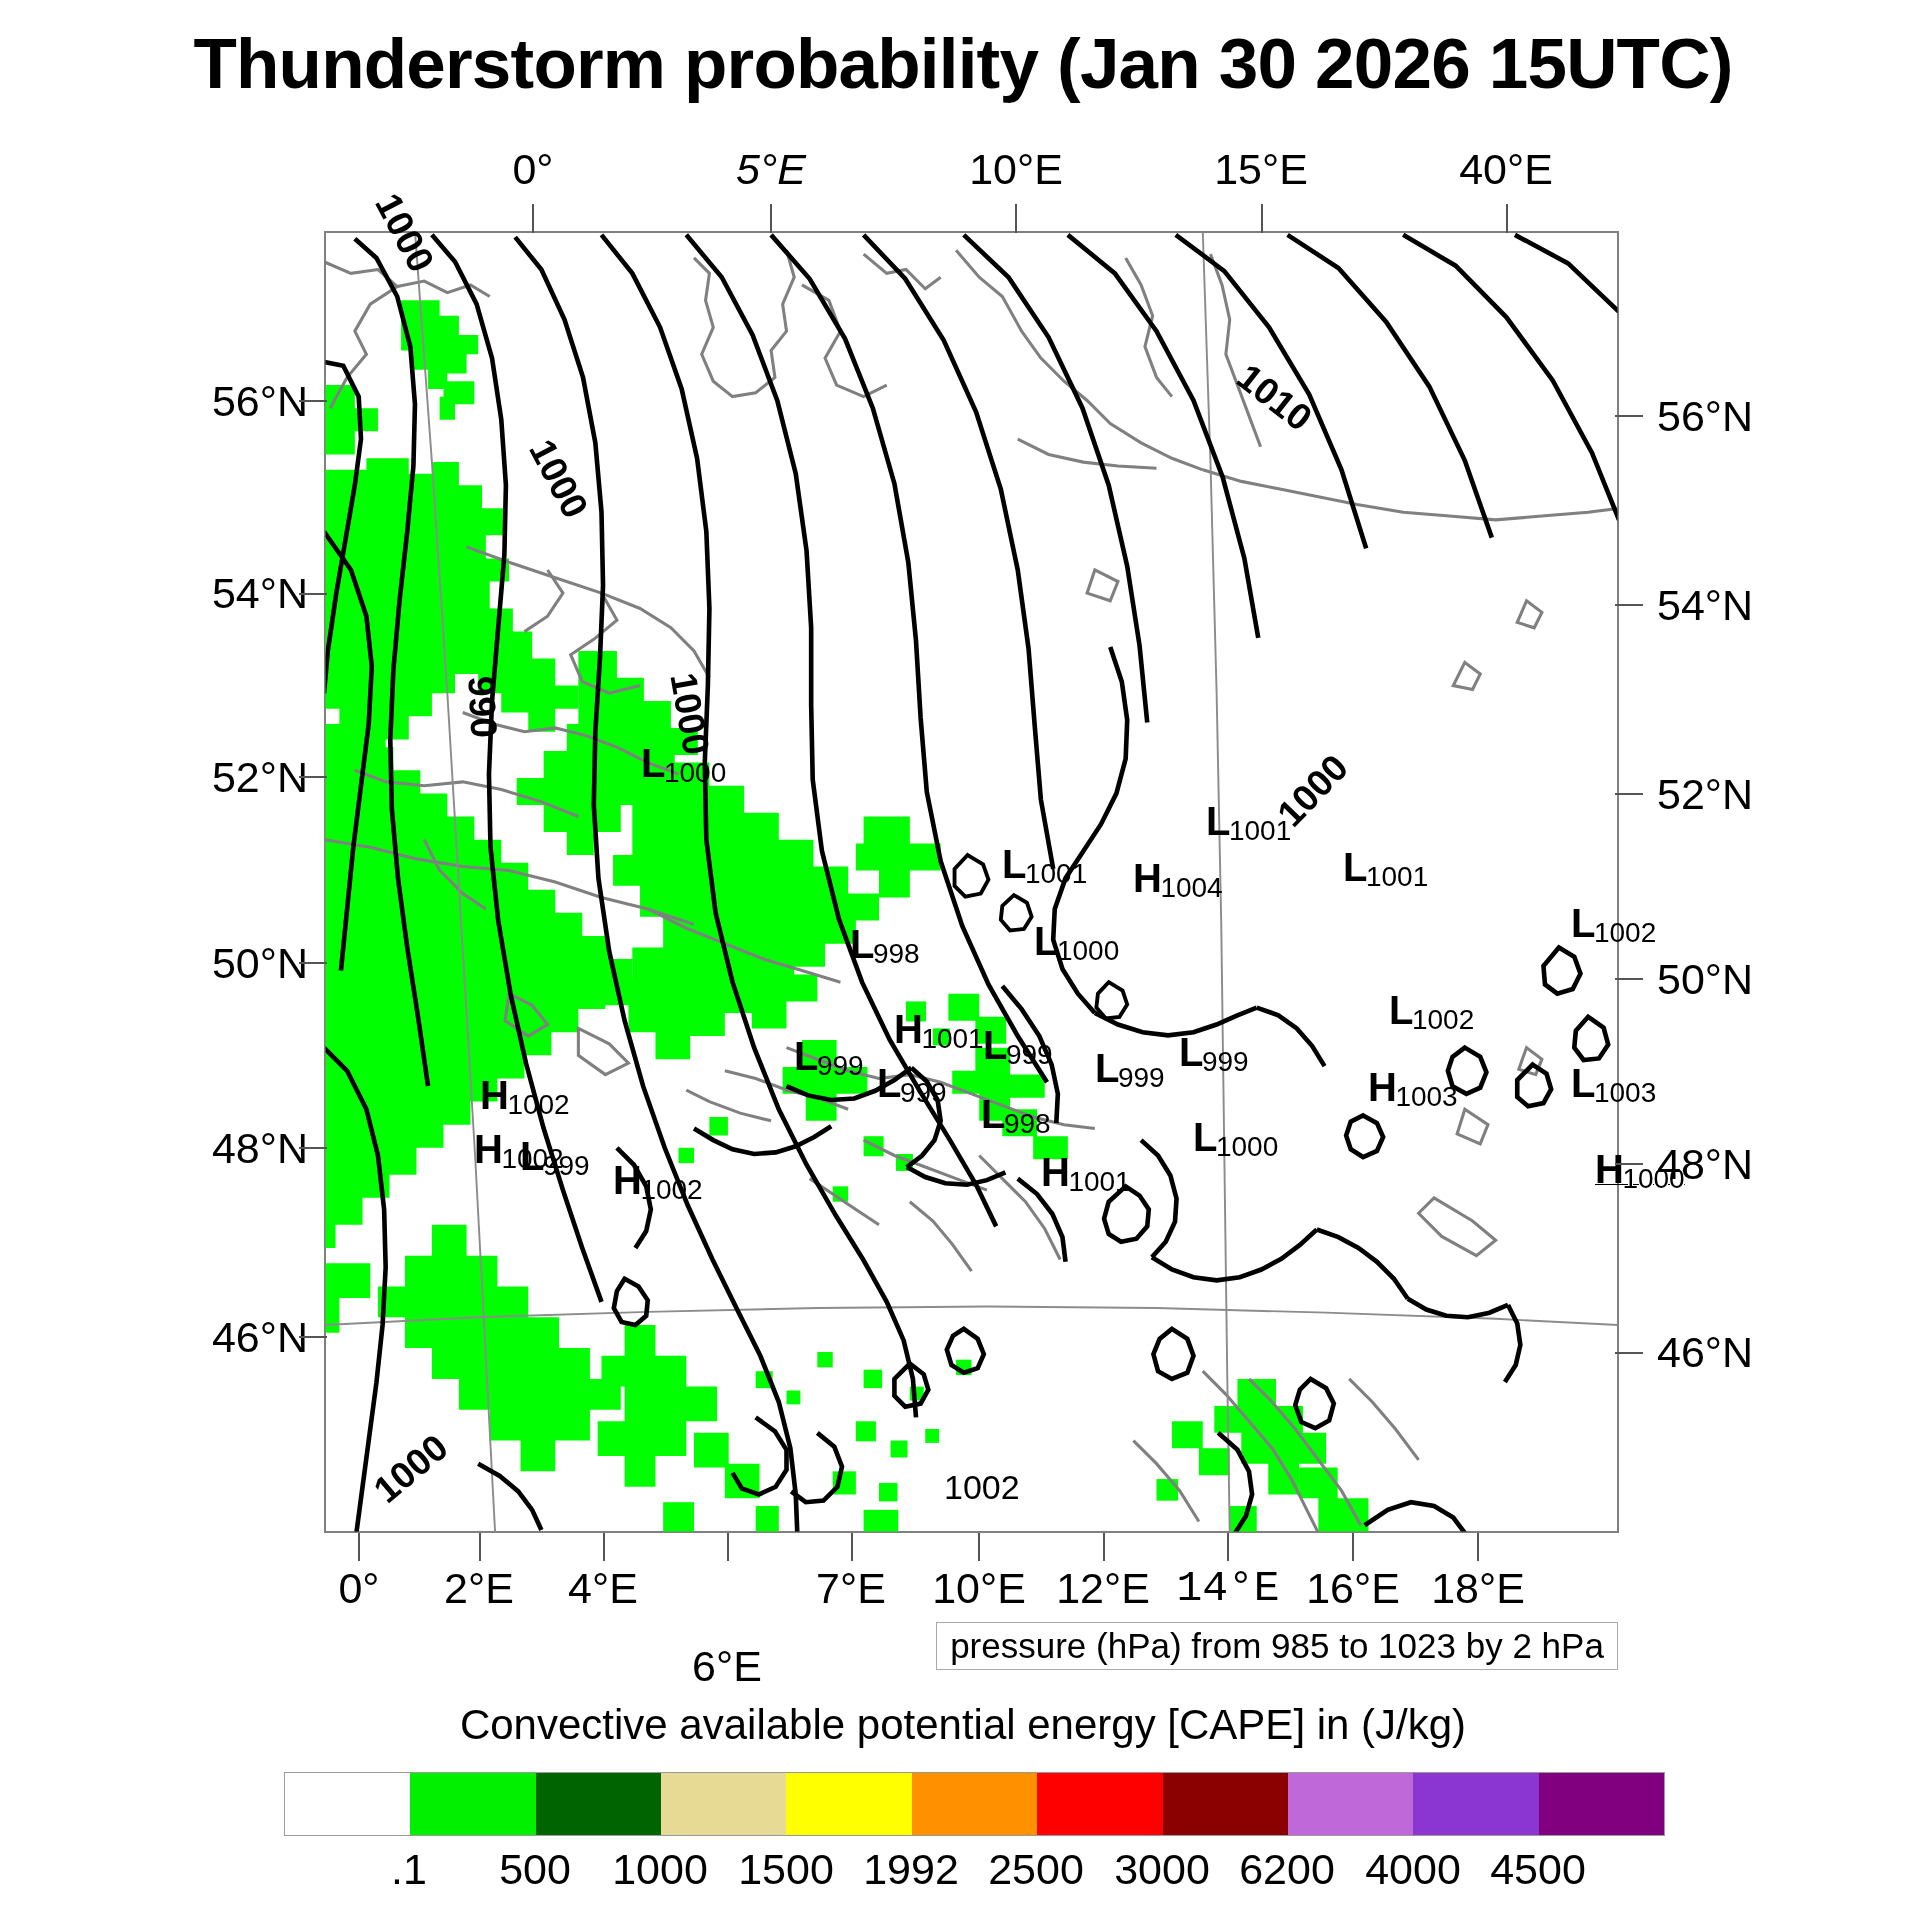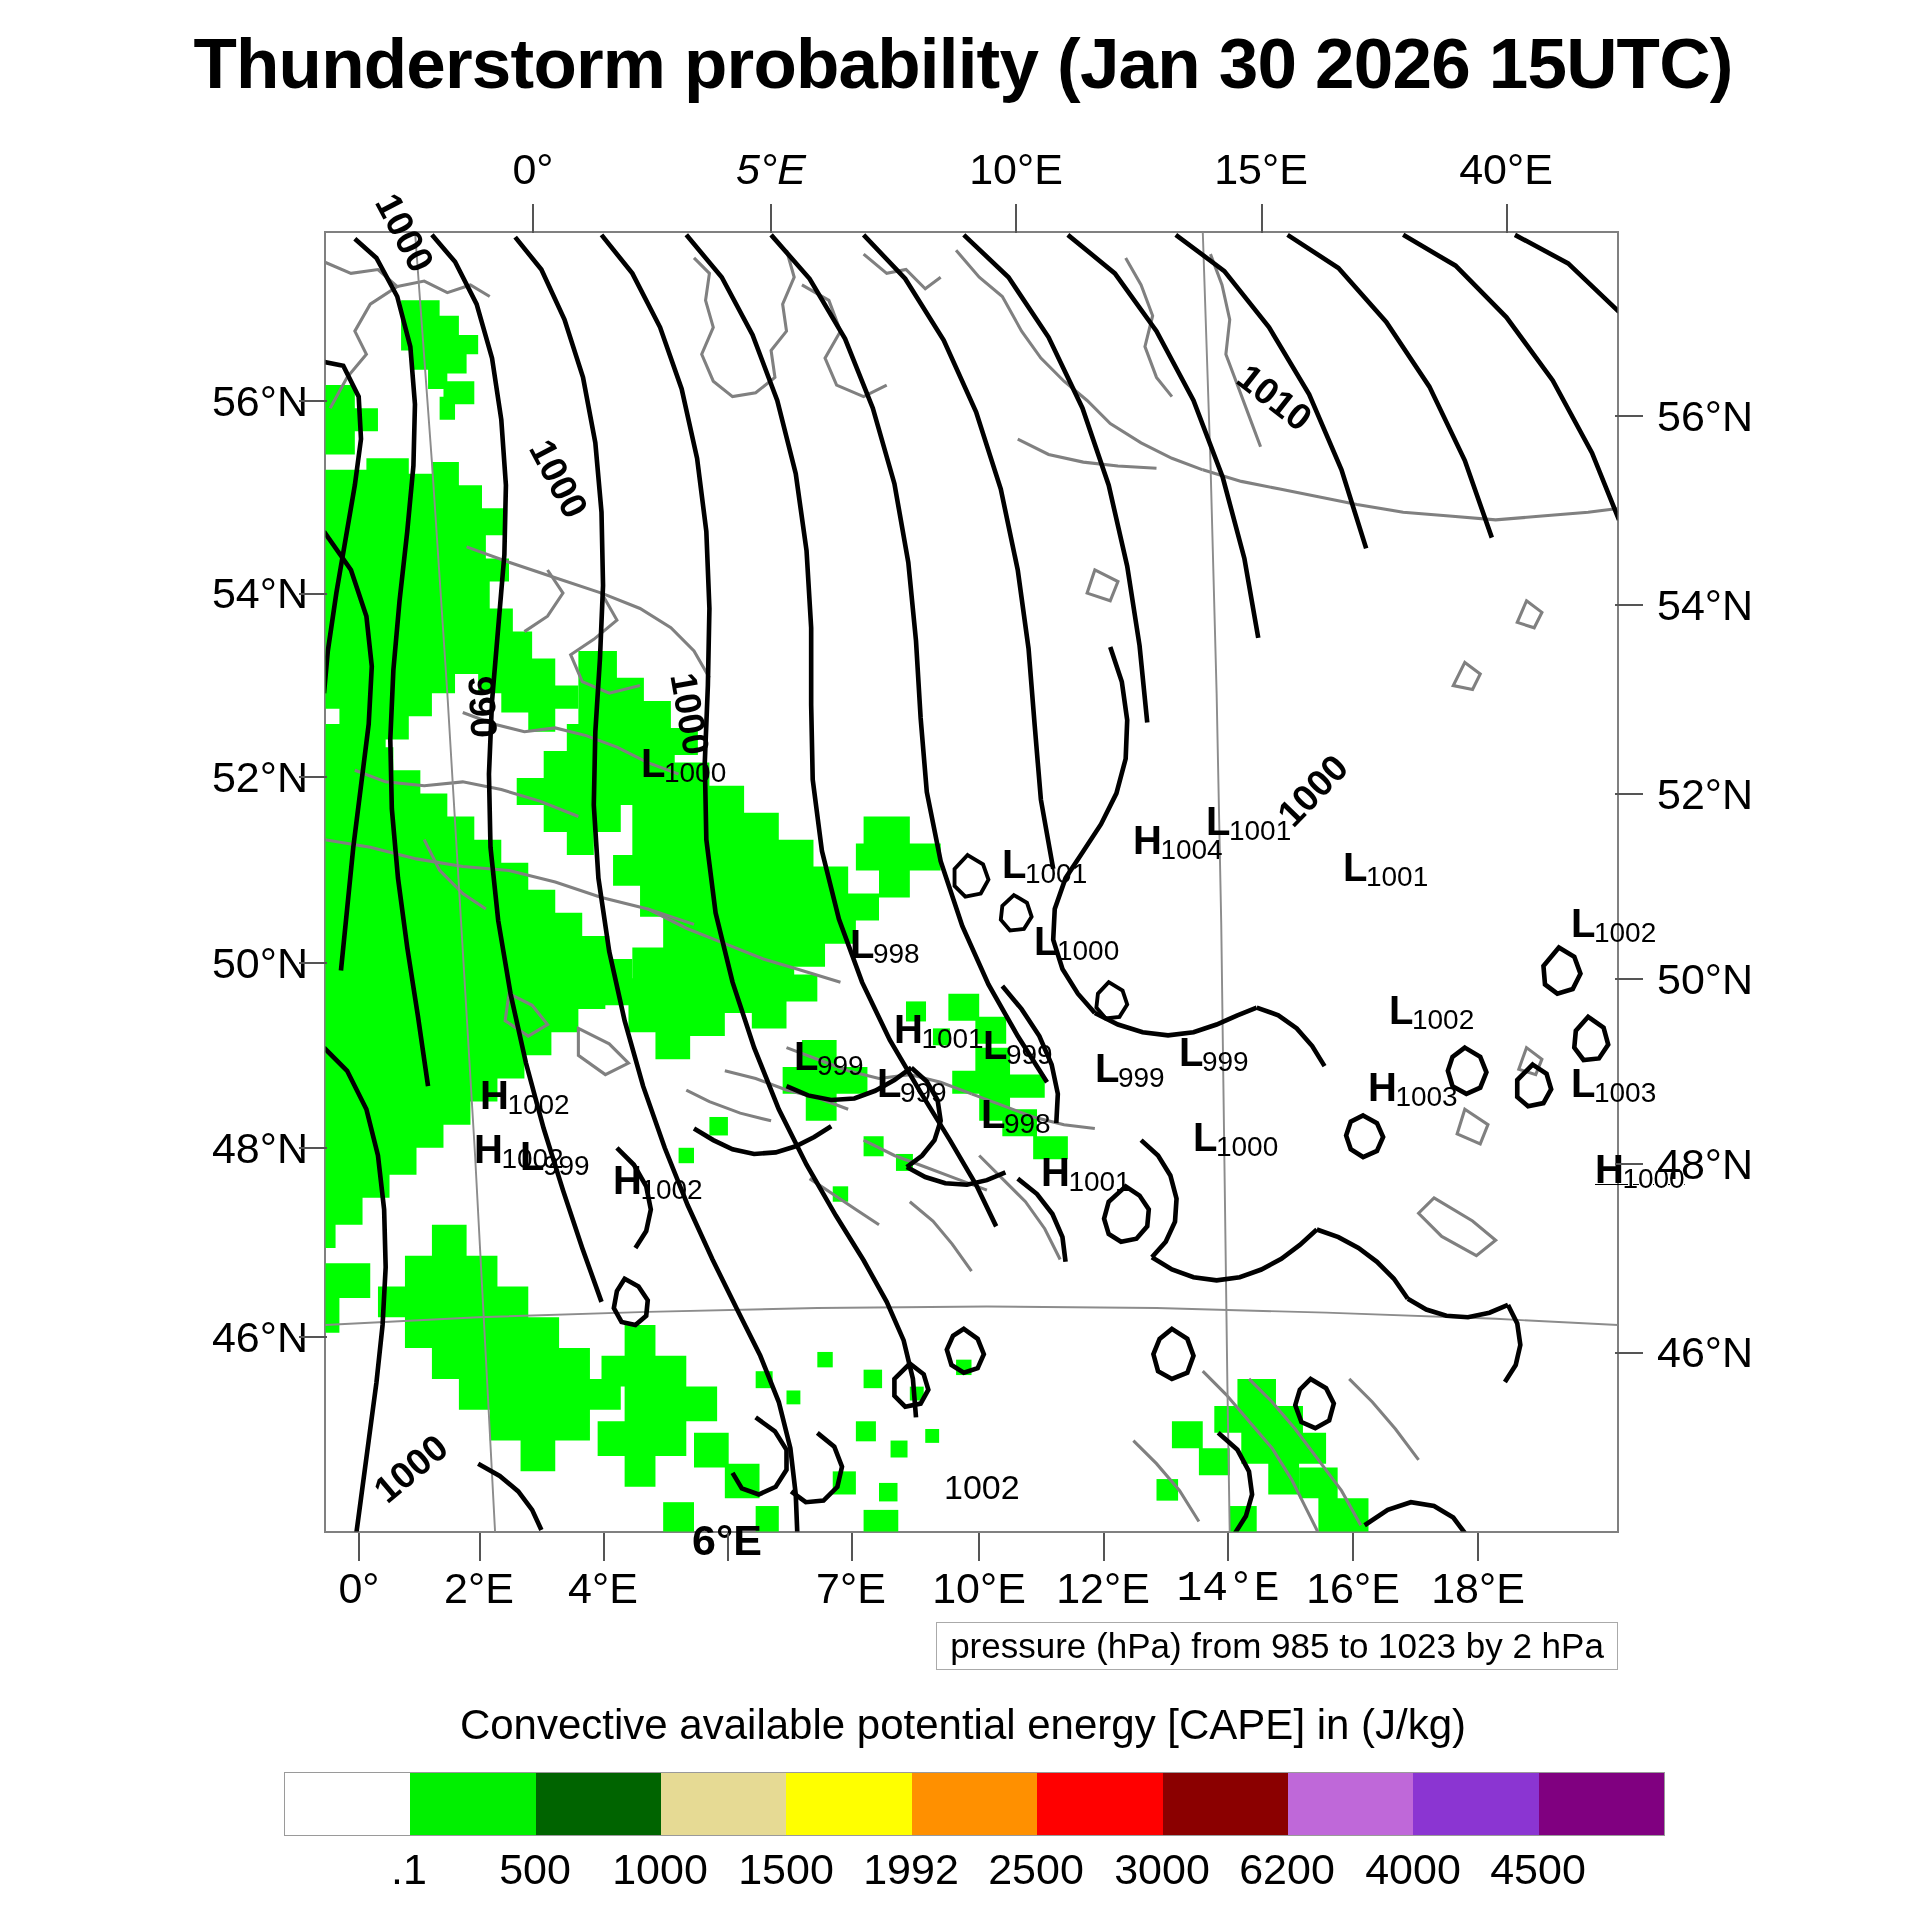--- a/index.html
+++ b/index.html
@@ -255,21 +255,21 @@
 
   <div class="hl" style="left:317px;top:512px;">
     <span class="big">L</span><span class="sub">1000</span>
   </div>
   <div class="hl" style="left:882px;top:570px;">
     <span class="big">L</span><span class="sub">1001</span>
   </div>
   <div class="hl" style="left:678px;top:613px;">
     <span class="big">L</span><span class="sub">1001</span>
   </div>
-  <div class="hl" style="left:809px;top:589px;">
+  <div class="hl" style="left:809px;top:627px;">
     <span class="big">H</span><span class="sub">1004</span>
   </div>
   <div class="hl" style="left:1019px;top:616px;">
     <span class="big">L</span><span class="sub">1001</span>
   </div>
   <div class="hl" style="left:710px;top:690px;">
     <span class="big">L</span><span class="sub">1000</span>
   </div>
   <div class="hl" style="left:1247px;top:672px;">
     <span class="big">L</span><span class="sub">1002</span>
@@ -340,21 +340,21 @@
   <div class="tick-mark" style="left:770px;top:204px;width:2.3px;height:29px;"></div>
   <div class="tick-mark" style="left:1015px;top:204px;width:2.3px;height:29px;"></div>
   <div class="tick-mark" style="left:1261px;top:204px;width:2.3px;height:29px;"></div>
   <div class="tick-mark" style="left:1506px;top:204px;width:2.3px;height:29px;"></div>
 </div>
 
 <div>
   <div class="tick-lab tick-bot" style="left:359px;top:1564px;">0°</div>
   <div class="tick-lab tick-bot" style="left:479px;top:1564px;">2°E</div>
   <div class="tick-lab tick-bot" style="left:603px;top:1564px;">4°E</div>
-  <div class="tick-lab tick-bot" style="left:727px;top:1516px;font-weight:bold;">6°E</div>
+  <div class="tick-lab tick-bot" style="left:727px;top:1642px;">6°E</div>
   <div class="tick-lab tick-bot" style="left:851px;top:1564px;">7°E</div>
   <div class="tick-lab tick-bot" style="left:979px;top:1564px;">10°E</div>
   <div class="tick-lab tick-bot" style="left:1103px;top:1564px;">12°E</div>
   <div class="tick-lab tick-bot" style="left:1228px;top:1564px;font-family:Liberation Mono, monospace;">14°E</div>
   <div class="tick-lab tick-bot" style="left:1353px;top:1564px;">16°E</div>
   <div class="tick-lab tick-bot" style="left:1478px;top:1564px;">18°E</div>
   <div class="tick-mark" style="left:358px;top:1533px;width:2.3px;height:28px;"></div>
   <div class="tick-mark" style="left:479px;top:1533px;width:2.3px;height:28px;"></div>
   <div class="tick-mark" style="left:603px;top:1533px;width:2.3px;height:28px;"></div>
   <div class="tick-mark" style="left:727px;top:1533px;width:2.3px;height:28px;"></div>

